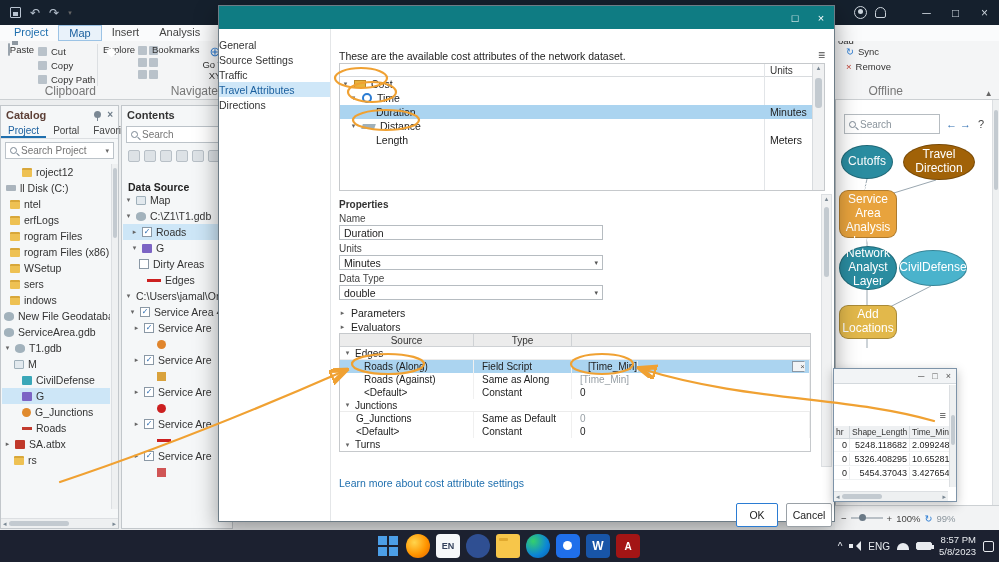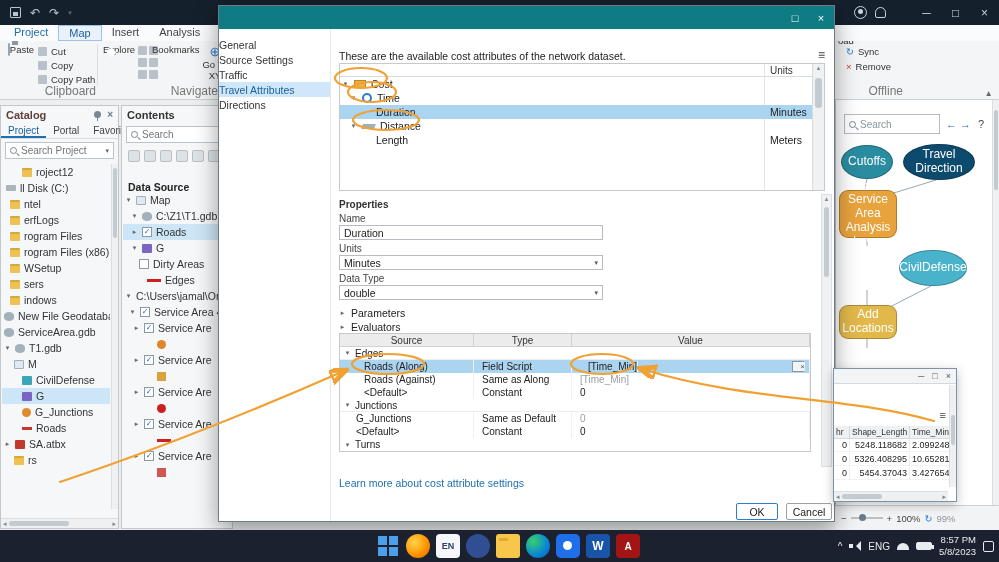--- a/index.html
+++ b/index.html
@@ -135,21 +135,21 @@
 .et-r span{display:flex;align-items:center;padding-left:8px;border-right:1px solid #f0f0f0;overflow:hidden;white-space:nowrap}
 .ec1{width:134px;padding-left:24px!important}
 .ec2{width:98px}
 .ec3{width:238px;position:relative}
 .et-r.sel{background:#abd4f0}
 .mut{color:#98a0a6}
 .evbtn{position:absolute;right:4px;top:1px;width:13px;height:11px;border:1px solid #8a98a5;background:#f2f4f6;font-size:8px;display:flex;align-items:center;justify-content:center;color:#555}
 .psb{position:absolute;right:2px;top:165px;height:273px;width:11px;background:#f0f1f2;border:1px solid #dcdfe2;font-size:7px;color:#7b8894;text-align:center}
 .psb .th{position:absolute;left:2px;right:2px;top:12px;height:70px;background:#c3cad0;border-radius:3px}
 .dlink{position:absolute;left:8px;top:448px;color:#1f6fae;font-size:10.5px}
-.btn{position:absolute;height:17px;background:#fff;border:1px solid #9aa1a7;border-radius:2px;font-size:10.5px;display:flex;align-items:center;justify-content:center;color:#222}
+.btn{position:absolute;height:24px;background:#fff;border:1px solid #9aa1a7;border-radius:2px;font-size:10.5px;display:flex;align-items:center;justify-content:center;color:#222}
 .btn.primary{border-color:#2b7cd3}
 
 .taskbar{position:absolute;left:0;top:530px;width:999px;height:32px;background:#1c2130;z-index:30}
 .tb-center{position:absolute;left:376px;top:4px;display:flex;gap:6px}
 .tb-ico{width:24px;height:24px;border-radius:4px;display:flex;align-items:center;justify-content:center;position:relative;font-size:11px}
 .i-start{display:grid;grid-template-columns:9px 9px;gap:2px;align-content:center;justify-content:center}
 .i-start i{width:9px;height:9px;background:#4c9fe8}
 .i-fox{border-radius:50%;background:radial-gradient(circle at 35% 35%,#ffd54d,#ff9500 55%,#e05e00)}
 .i-en{background:#f5f7fa;color:#33415c;font-size:9px;font-weight:bold}
 .i-teams{border-radius:50%;background:#2f4f92;color:#cfe0ff;font-size:10px}
@@ -279,22 +279,23 @@
       </g>
     </svg>
     <div class="cv-search">
       <span class="mag"></span>
       <span>Search</span>
     </div>
     <span class="cv-ic" style="left:110px;top:18px">←</span>
     <span class="cv-ic" style="left:124px;top:18px">→</span>
     <span class="cv-ic" style="left:142px;top:18px;color:#444">?</span>
     <div class="node nd-ell" style="left:5px;top:45px;width:52px;height:34px;background:#2a8ca0">Cutoffs</div>
-    <div class="node nd-ell" style="left:67px;top:44px;width:72px;height:36px;background:#0c4a6e">Travel Direction</div>
+    <div class="node nd-ell" style="left:67px;top:44px;width:72px;height:36px;background:#a16207">Travel Direction</div>
     <div class="node nd-rect" style="left:3px;top:90px;width:58px;height:48px;background:#e8a33d">Make Service Area Analysis Layer</div>
+    <div class="node nd-ell" style="left:3px;top:146px;width:58px;height:44px;background:#2a8ca0">Network Analyst Layer</div>
     <div class="node nd-ell" style="left:63px;top:150px;width:68px;height:36px;background:#4ab3cc">CivilDefense</div>
     <div class="node nd-rect" style="left:3px;top:205px;width:58px;height:34px;background:#e2b84b">Add Locations</div>
     <div class="vsb" style="right:0;top:0;height:405px">
         <span class="th" style="top:10px;height:80px"></span>
       </div>
   </div>
 
   <div class="panel" style="left:0;top:105px;width:119px;height:424px">
     <div class="ptitle">
       <span>Catalog</span>
@@ -420,21 +421,21 @@
       <span class="trico"></span>
       <span class="trico"></span>
     </div>
     <div class="dshead" style="margin-top:12px">Data Source</div>
     <div class="tree" style="top:86px">
       <div class="ci" style="padding-left:2px">
           <span class="cr">▾</span>
           <span class="tico map"></span>
           <span class="tl">Map</span>
         </div>
-      <div class="ci" style="padding-left:8px">
+      <div class="ci" style="padding-left:2px">
           <span class="cr">▾</span>
           <span class="tico cyl"></span>
           <span class="tl">C:\Z1\T1.gdb</span>
         </div>
       <div class="ci sel" style="padding-left:8px">
           <span class="cr">▸</span>
           <span class="cb">✓</span>
           <span class="tl">Roads</span>
         </div>
       <div class="ci" style="padding-left:8px">
@@ -619,21 +620,20 @@
       </div>
       <div class="sect" style="top:292px">
         <span class="cr">▸</span>
         <span>Evaluators</span>
       </div>
 
       <div class="etable">
         <div class="et-h">
           <span class="eh1">Source</span>
           <span class="eh2">Type</span>
-          <span class="eh3">Value</span>
         </div>
         <div class="et-g">
           <span class="cr">▾</span>
           <span>Edges</span>
         </div>
         <div class="et-r sel">
           <span class="ec1">Roads (Along)</span>
           <span class="ec2">Field Script</span>
           <span class="ec3">
               <span>[Time_Min]</span>

